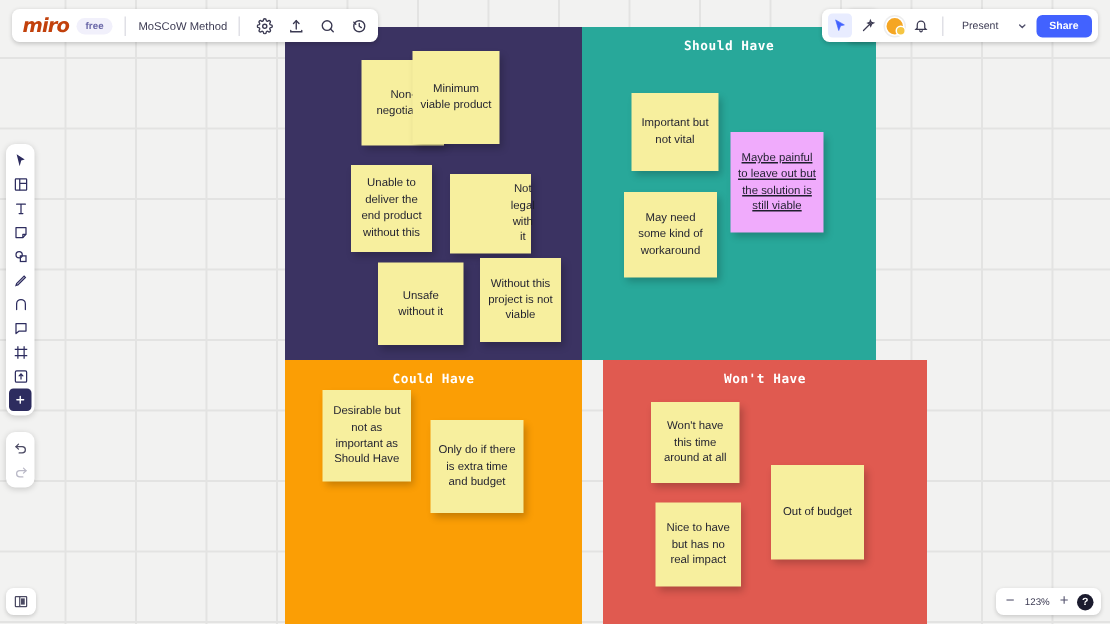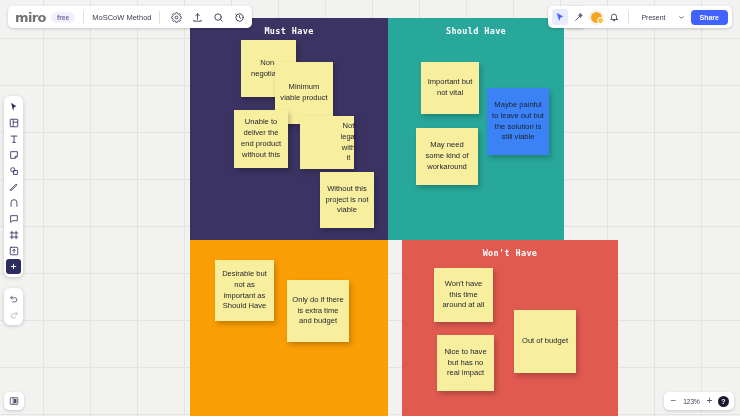--- a/index.html
+++ b/index.html
@@ -29,22 +29,22 @@
   }
   .bar-group {
     position: absolute; top: 6px; height: 22px;
     background: #fff; border-radius: 5px;
     box-shadow: 0 1px 3px rgba(0,0,0,.18);
     display: flex; align-items: center; pointer-events: auto;
   }
   .tb-left { left: 8px; padding: 0 5px 0 7px; gap: 5px; }
   .logo {
     font-family: "DejaVu Sans", sans-serif;
-    font-weight: 700; font-size: 13px; color: #737373;
-    letter-spacing: -0.6px; line-height: 1;
+    font-weight: 700; font-size: 13px; color: #c2410c;
+    letter-spacing: -0.6px; line-height: 1; font-style: italic;
   }
   .plan-pill {
     background: #f1f0fb; color: #6a67a8; font-size: 6.5px;
     border-radius: 8px; padding: 2px 6px; font-weight: 600;
     letter-spacing: .1px;
   }
   .vdiv { width: 1px; height: 13px; background: #e0e0e6; margin: 0 3px; }
   .board-title { font-size: 7.5px; color: #3b3a52; white-space: nowrap; }
   .ic { width: 16px; height: 16px; display: flex; align-items: center; justify-content: center; cursor: pointer; border-radius: 3px; }
   .ic svg { display: block; }
@@ -109,21 +109,21 @@
   .quad {
     position: absolute; overflow: hidden;
   }
   .quad-title {
     text-align: center; color: #ffffff; font-weight: 700;
     font-size: 8.5px; letter-spacing: .35px;
     font-family: "DejaVu Sans Mono", monospace;
     padding-top: 8px;
   }
   #q-must   { left: 190px; top: 18px;  width: 198px; height: 222px; background: #3b3362; }
-  #q-should { left: 388px; top: 18px;  width: 176px; height: 222px; background: #28a89a; }
+  #q-should { left: 388px; top: 18px;  width: 196px; height: 222px; background: #28a89a; }
   #q-could  { left: 190px; top: 240px; width: 198px; height: 176px; background: #fb9e05; }
   #q-wont   { left: 402px; top: 240px; width: 216px; height: 176px; background: #e05a50; }
 
   
   .note {
     position: absolute;
     background: #f7ef9e;
     box-shadow: 2px 3px 5px rgba(0,0,0,.22);
     display: flex; align-items: center; justify-content: center;
     text-align: center;
@@ -135,34 +135,35 @@
   }
 </style>
 </head>
 <body>
 
 <div id="app">
 
   <div id="canvas"></div>
 
   <div class="quad" id="q-must" style="background: rgb(59, 51, 98);">
-    <div class="quad-title">Must Have</div>
   <div class="note" style="left: 14px; top: 22px; width: 55px; height: 57px; background: rgb(247, 239, 158); margin-left: 37px;">Non-negotiable</div>
-      <div class="note" style="left: 85px; top: 16px; width: 58px; height: 62px; background: rgb(247, 239, 158); margin-top: 28px;">Minimum viable product</div>
+      <div class="note" style="left: 85px; top: 16px; width: 58px; height: 62px; background: rgb(247, 239, 158);">Minimum viable product</div>
       <div class="note" style="left: 44px; top: 92px; width: 54px; height: 58px; background: rgb(247, 239, 158);">Unable to deliver the end product without this</div>
       <div class="note" style="left: 110px; top: 98px; width: 54px; height: 53px; background: rgb(247, 239, 158); padding-left: 48px;">Not legal with it</div>
+      <div class="note" style="left: 62px; top: 157px; width: 57px; height: 55px; background: rgb(247, 239, 158);">Unsafe without it</div>
       <div class="note" style="left: 130px; top: 154px; width: 54px; height: 56px; background: rgb(247, 239, 158);">Without this project is not viable</div>
     </div>
   <div class="quad" id="q-should" style="background: rgb(40, 168, 154);">
     <div class="quad-title">Should Have</div>
   <div class="note" style="left: 33px; top: 44px; width: 58px; height: 52px; background: rgb(247, 239, 158);">Important but not vital</div>
-      <div class="note" style="left: 99px; top: 70px; width: 62px; height: 67px; background: #3b82f6;">Maybe painful to leave out but the solution is still viable</div>
+      <div class="note" style="left: 99px; top: 70px; width: 62px; height: 67px; background: #f0abfc; text-decoration: underline;">Maybe painful to leave out but the solution is still viable</div>
       <div class="note" style="left: 28px; top: 110px; width: 62px; height: 57px; background: rgb(247, 239, 158);">May need some kind of workaround</div>
     </div>
   <div class="quad" id="q-could" style="background: rgb(251, 158, 5);">
+    <div class="quad-title">Could Have</div>
   <div class="note" style="left: 97px; top: 40px; width: 62px; height: 62px; background: rgb(247, 239, 158);">Only do if there is extra time and budget</div>
       <div class="note" style="left: 25px; top: 20px; width: 59px; height: 61px; background: rgb(247, 239, 158);">Desirable but not as important as Should Have</div>
     </div>
   <div class="quad" id="q-wont" style="background: rgb(224, 90, 80);">
     <div class="quad-title">Won't Have</div>
   <div class="note" style="left: 32px; top: 28px; width: 59px; height: 54px; background: rgb(247, 239, 158);">Won't have this time around at all</div>
       <div class="note" style="left: 112px; top: 70px; width: 62px; height: 63px; background: rgb(247, 239, 158);">Out of budget</div>
       <div class="note" style="left: 35px; top: 95px; width: 57px; height: 56px; background: rgb(247, 239, 158);">Nice to have but has no real impact</div>
     </div>
 

